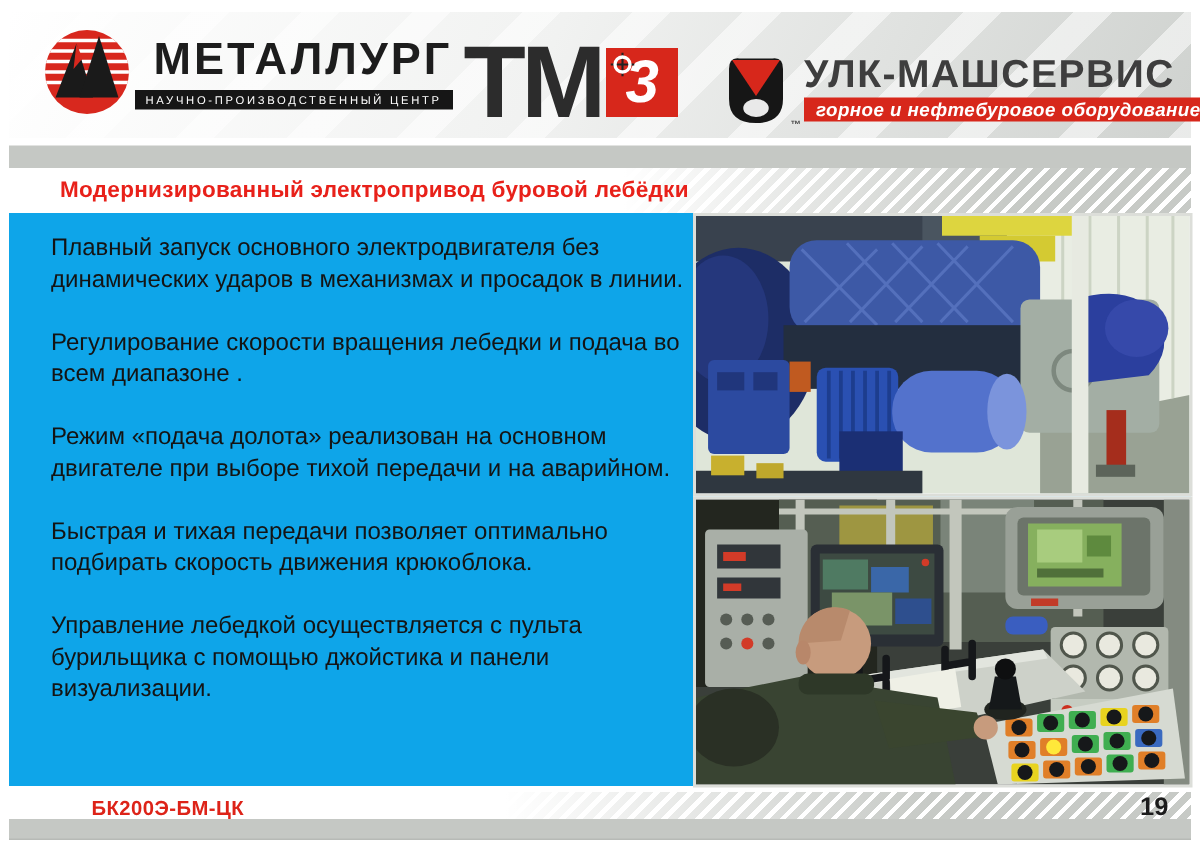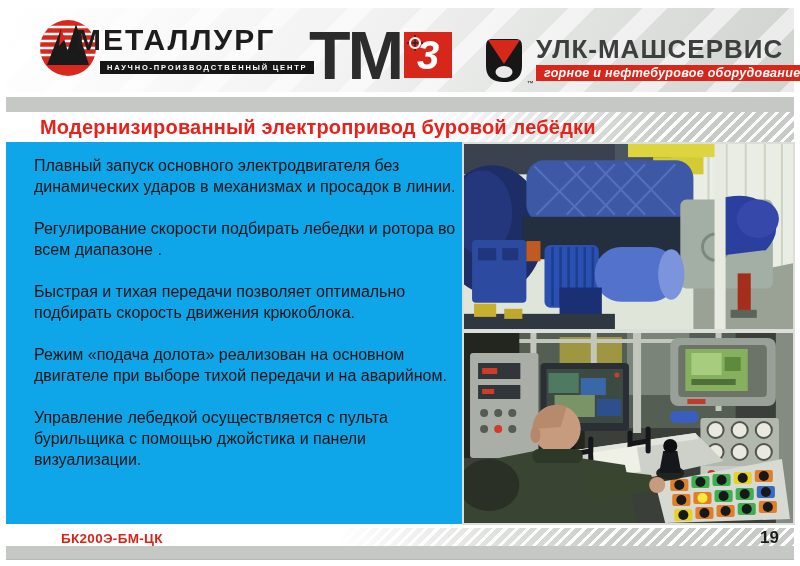--- a/index.html
+++ b/index.html
@@ -4,25 +4,25 @@
 <style>
   html,body{margin:0;padding:0;background:#fff;}
   .slide{position:relative;width:800px;height:566px;background:#ffffff;overflow:hidden;
          font-family:"Liberation Sans","DejaVu Sans",sans-serif;}
 
   
   .header{position:absolute;left:6px;right:6px;top:8px;height:84px;
     background:
       repeating-linear-gradient(135deg, rgba(255,255,255,0) 0 34px, rgba(255,255,255,.55) 34px 52px),
       linear-gradient(115deg,#ffffff 0%,#f1f2f1 45%,#cfd2cf 100%);}
-  .logo-met{position:absolute;left:32px;top:10px;display:flex;align-items:flex-start;}
+  .logo-met{position:absolute;left:22px;top:10px;display:flex;align-items:flex-start;text-align:right;}
   .met-circle{width:60px;height:60px;flex:0 0 auto;}
   .met-text{margin-left:-22px;margin-top:6px;}
   .met-name{font-size:30px;font-weight:800;letter-spacing:2px;color:#1d1d1d;line-height:32px;white-space:nowrap;}
-  .met-sub{display:inline-block;background:#161616;color:#fff;font-size:7.5px;font-weight:700;
+  .met-sub{display:inline-block;background:#161616;color:#fff;font-size:7.5px;font-weight:400;
            letter-spacing:1.8px;padding:2px 7px;margin-left:24px;white-space:nowrap;}
   .logo-tmz{position:absolute;left:303px;top:24px;display:flex;align-items:center;}
   .tmz-tm{font-size:68px;font-weight:900;letter-spacing:-3px;color:#2c2c2c;line-height:44px;}
   .tmz-box{position:relative;width:48px;height:46px;background:#d7271b;margin-left:3px;
            display:flex;align-items:center;justify-content:center;}
   .tmz-z{font-size:40px;font-weight:900;font-style:italic;color:#fff;line-height:40px;}
   .tmz-cross{position:absolute;top:3px;left:3px;width:16px;height:16px;}
   .logo-ulk{position:absolute;left:477px;top:28px;display:flex;align-items:flex-start;gap:11px;}
   .ulk-icon{position:relative;width:42px;height:48px;flex:0 0 auto;}
   .ulk-tm{position:absolute;right:-9px;bottom:-3px;font-size:7px;color:#4a4a4a;font-weight:700;}
@@ -31,21 +31,21 @@
            font-style:italic;padding:1px 8px;margin-top:2px;letter-spacing:.3px;white-space:nowrap;}
 
   
   .band-gray{position:absolute;left:6px;right:6px;background:#c5c8c4;}
   .band-top{top:97px;height:15px;}
   .band-bottom{top:546px;height:13px;border-bottom:1px solid #b7bab6;}
   .title-band{position:absolute;left:6px;right:6px;top:112px;height:30px;
     background:
       linear-gradient(90deg,#ffffff 0%,#ffffff 52%,rgba(255,255,255,0) 85%),
       repeating-linear-gradient(135deg,#ffffff 0 3px,#c7cac6 3px 8px);}
-  .title-band h1{margin:0;padding:0 0 0 34px;font-size:20px;font-weight:700;
+  .title-band h1{margin:0;padding:0 0 0 34px;font-size:15px;font-weight:700;
                  color:#e8211a;line-height:30px;letter-spacing:.2px;}
   .footer-band{position:absolute;left:6px;right:6px;top:528px;height:29px;
     background:
       linear-gradient(90deg,#ffffff 0%,#ffffff 42%,rgba(255,255,255,0) 78%),
       repeating-linear-gradient(135deg,#ffffff 0 3px,#c7cac6 3px 8px);}
   .doc-code{position:absolute;left:55px;top:0;line-height:22px;font-size:13.5px;
             font-weight:700;color:#dd2318;letter-spacing:.3px;}
   .page-num{position:absolute;right:15px;top:0;line-height:20px;font-size:17px;
             font-weight:700;color:#1c1c1c;}
 
@@ -125,23 +125,23 @@
   <div class="band-gray band-top"></div>
 
   <div class="title-band">
     <h1>Модернизированный электропривод буровой лебёдки</h1>
   </div>
 
   <div class="content">
 
     <div class="text-col">
       <p>Плавный запуск основного электродвигателя без динамических ударов в  механизмах и просадок в линии.</p>
-      <p>Регулирование скорости подбирать лебедки и ротора во всем диапазоне .</p>
+      <p>Регулирование скорости вращения лебедки и подача во всем диапазоне .</p>
+      <p>Режим «подача долота» реализован на основном двигателе при выборе тихой передачи и на аварийном.</p>
       <p>Быстрая и тихая передачи позволяет оптимально подбирать скорость движения крюкоблока.</p>
-      <p>Режим «подача долота» реализован на основном двигателе при выборе тихой передачи и на аварийном.</p>
       <p>Управление лебедкой осуществляется с пульта бурильщика с помощью джойстика  и панели визуализации.</p>
     </div>
 
     <figure class="photo photo-top">
       <svg viewBox="0 0 327 183" preserveAspectRatio="none">
         <rect width="327" height="183" fill="#dfe6d9"></rect>
         <rect x="228" y="0" width="99" height="138" fill="#e9ede3"></rect>
         <g stroke="#ccd4c4" stroke-width="2">
           <line x1="243" y1="0" x2="243" y2="132"></line>
             <line x1="261" y1="0" x2="261" y2="132"></line>

